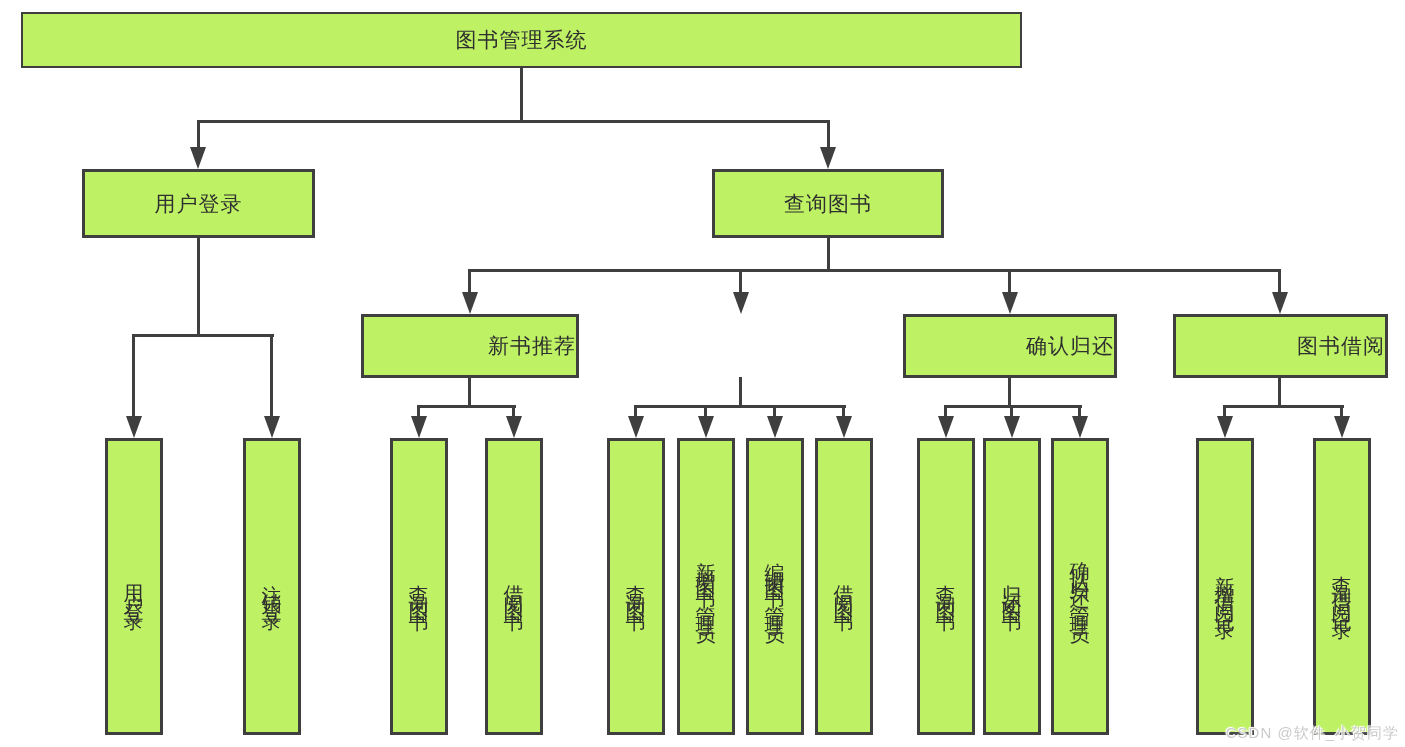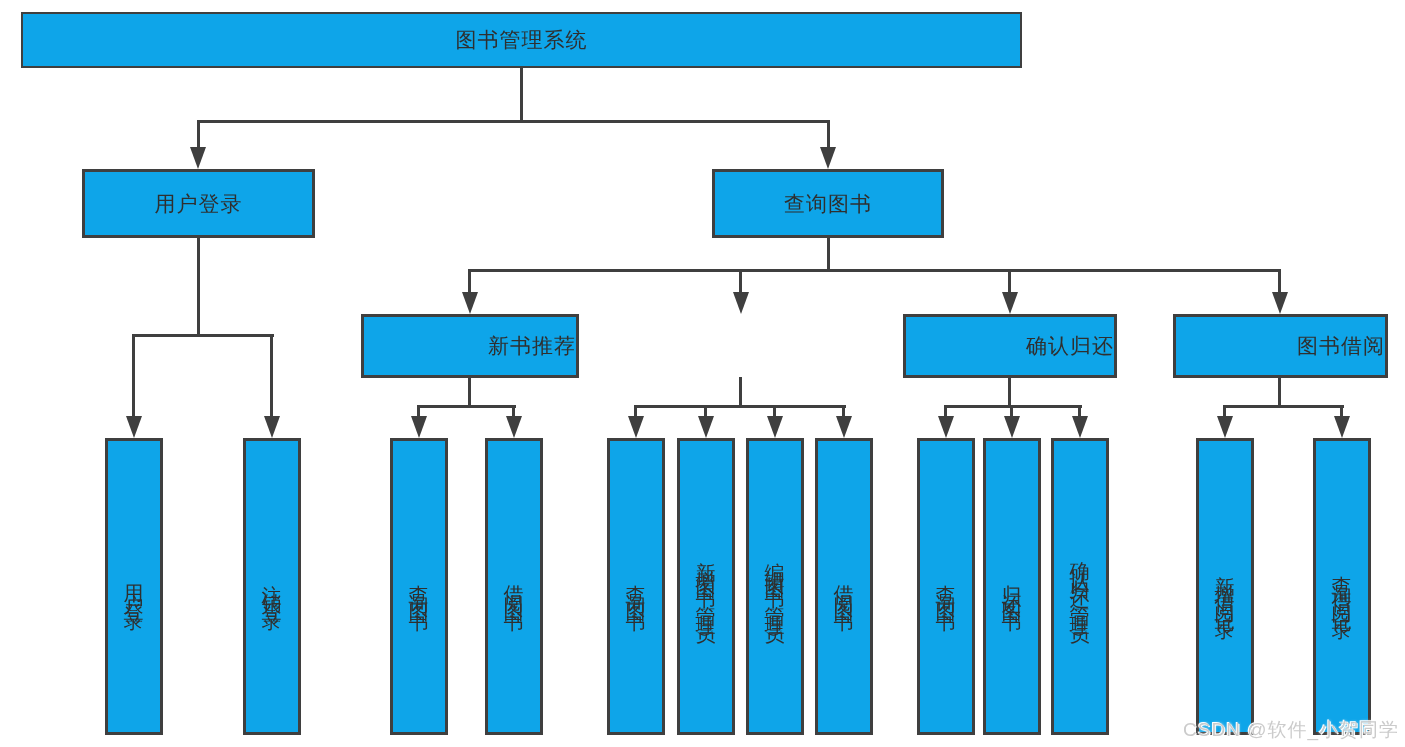--- a/index.html
+++ b/index.html
@@ -6,21 +6,21 @@
     --line:#3f3f3f;
     --text:#2f2f2f;
     --bg:#ffffff;
   }
   *{margin:0;padding:0;box-sizing:border-box;}
   body{background:#fff;font-family:"Liberation Sans",sans-serif;}
   .stage{
     position:relative;width:1405px;height:747px;background:var(--bg);overflow:hidden;
   }
   .node{
-    position:absolute;background:#0ea5e9;border:3px solid var(--line);
+    position:absolute;background:#bef264;border:3px solid var(--line);
     display:flex;align-items:center;justify-content:center;
     color:var(--text);
   }
   .node .hlabel{font-size:21px;letter-spacing:1px;color:var(--text);}
   .root{left:21px;top:12px;width:1001px;height:56px;border-width:2.5px;}
   .l2{top:169px;height:69px;}
   .l3{top:314px;height:64px;justify-content:flex-end;}
   .leaf{top:438px;height:297px;width:58px;}
   .vtext{
     writing-mode:vertical-rl;
@@ -30,21 +30,21 @@
     color:var(--text);
     white-space:nowrap;
   }
   .vl{position:absolute;width:3px;background:var(--line);}
   .hl{position:absolute;height:3px;background:var(--line);}
   .ah{position:absolute;width:0;height:0;
       border-left:8px solid transparent;border-right:8px solid transparent;
       border-top:22px solid var(--line);}
   .watermark{
     position:absolute;right:6px;bottom:4px;
-    font-size:19px;color:#cbcbcb;letter-spacing:1px;
+    font-size:15px;color:#cbcbcb;letter-spacing:1px;
     text-shadow:0 0 3px #fff,1px 1px 0 #fff,-1px -1px 0 #fff;
     pointer-events:none;
   }
 </style>
 </head>
 <body>
 
 <div class="stage">
 
   <div class="vl" style="left:520px;top:67px;height:54px"></div>

